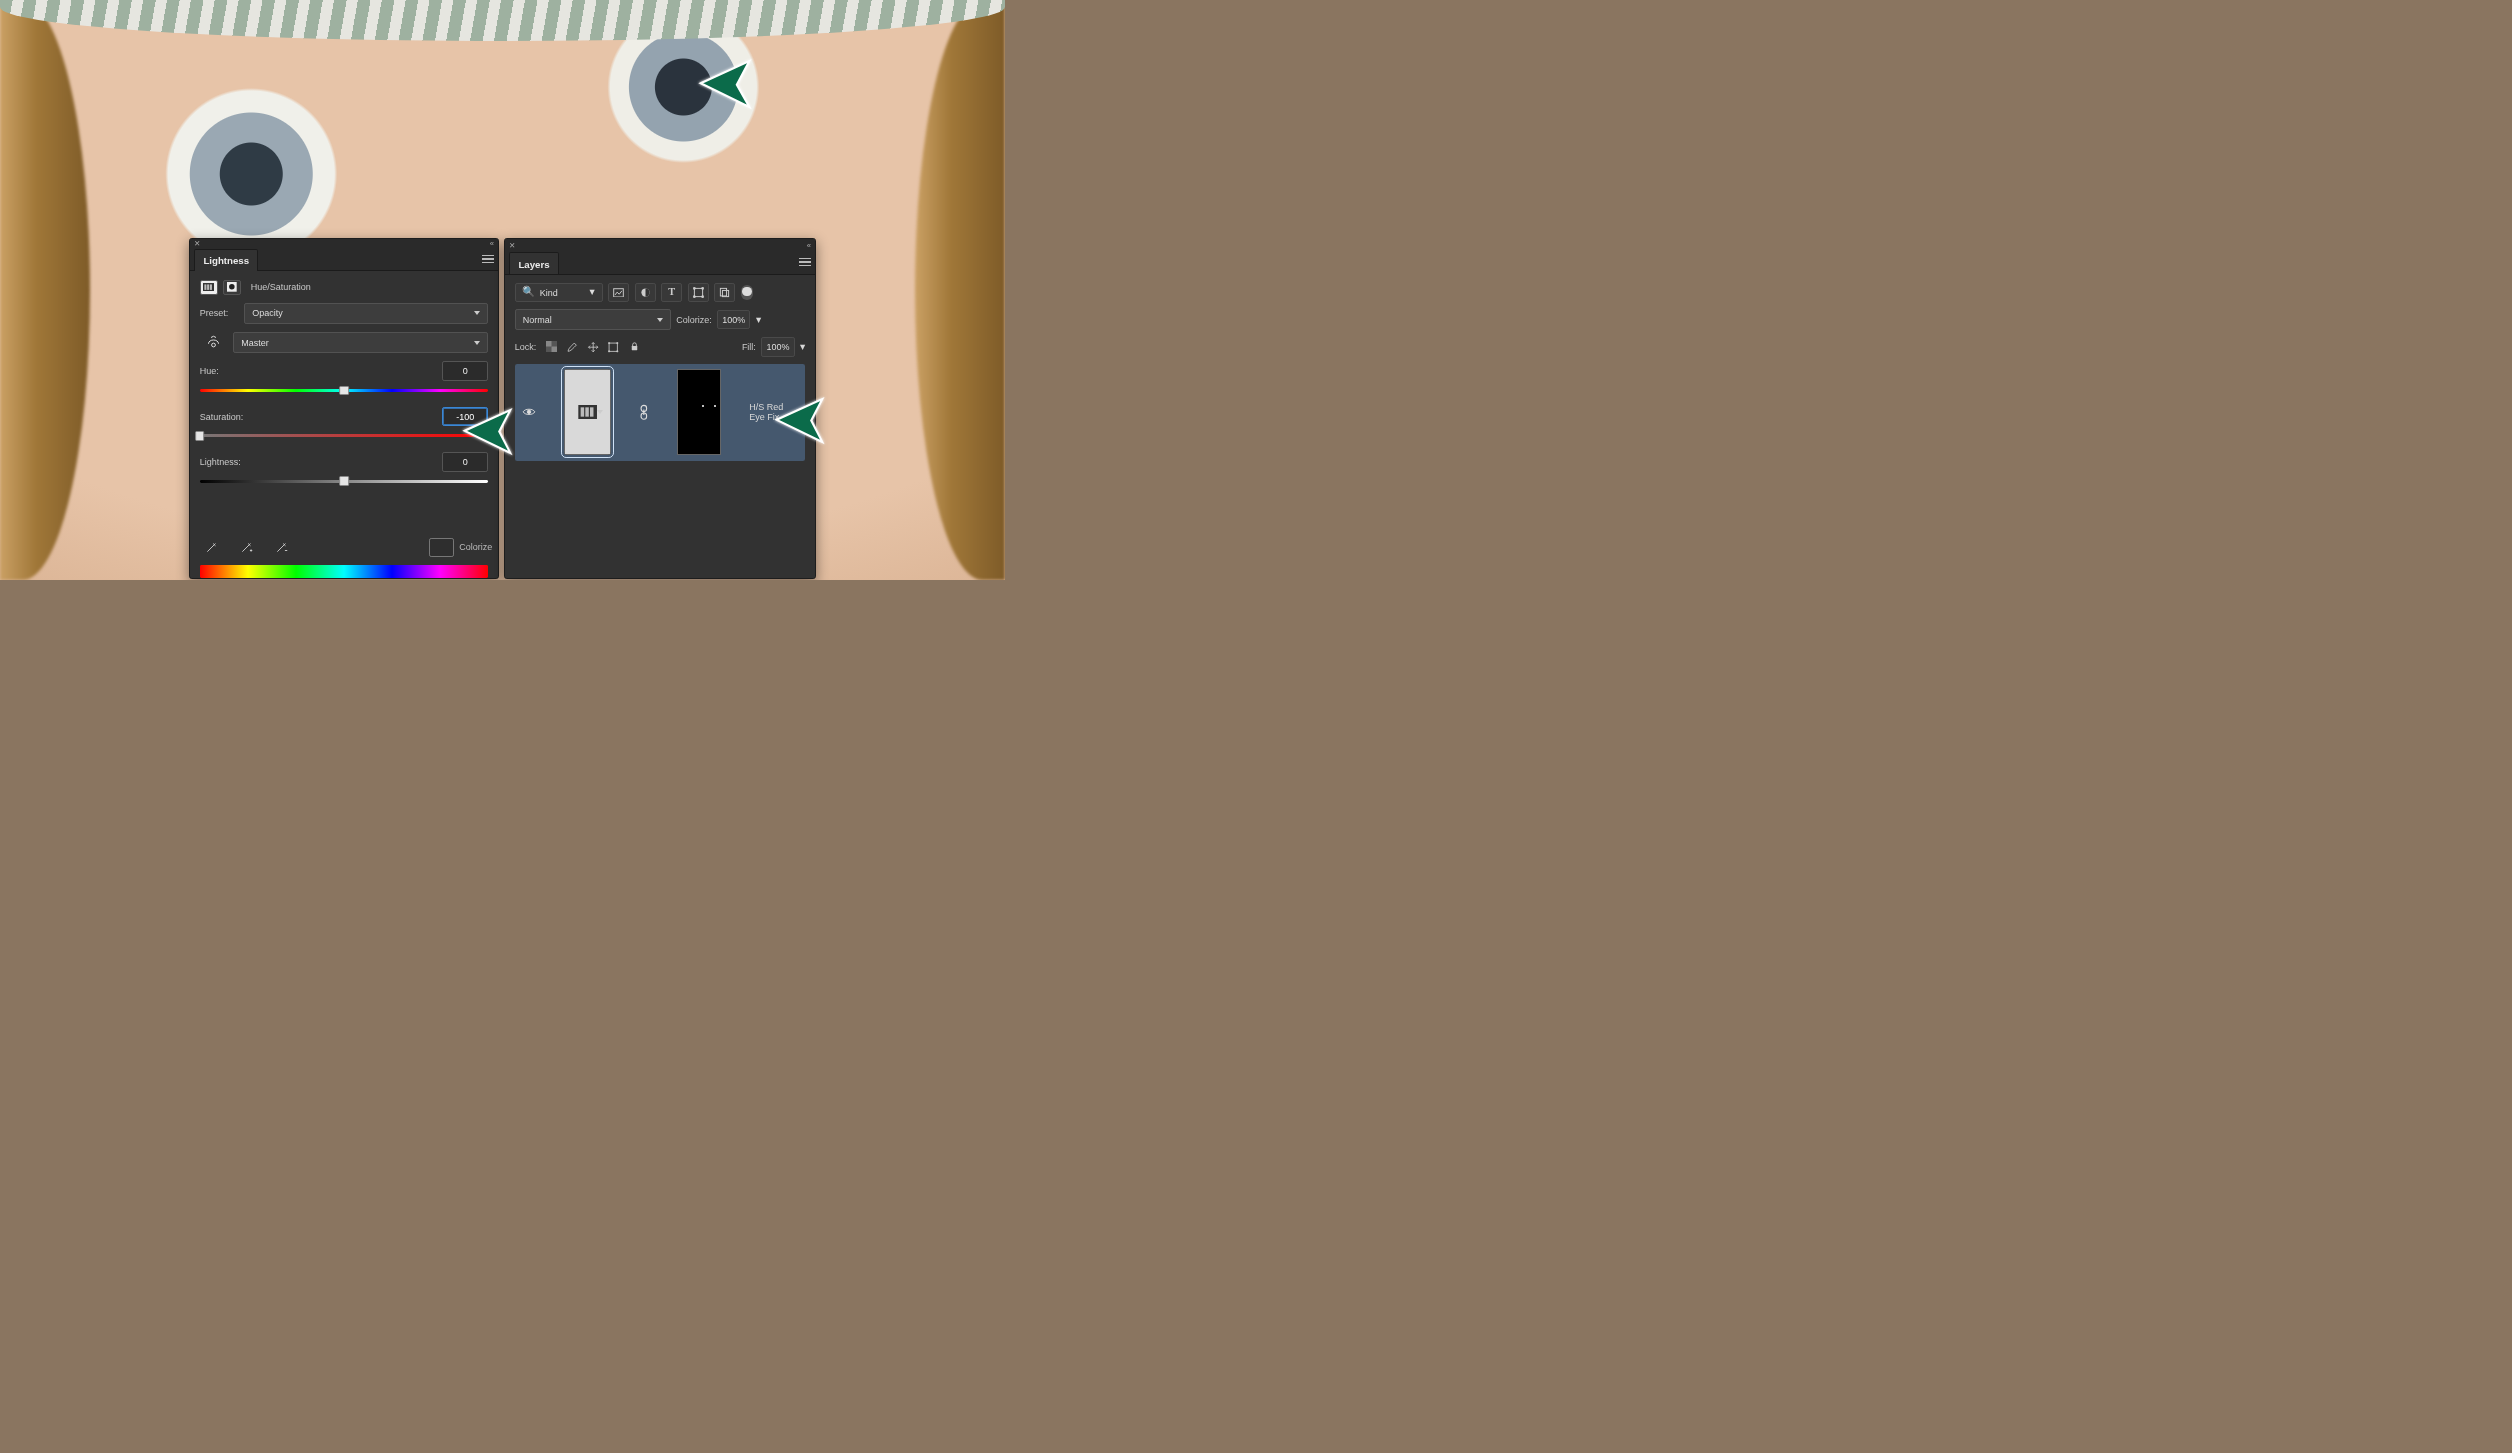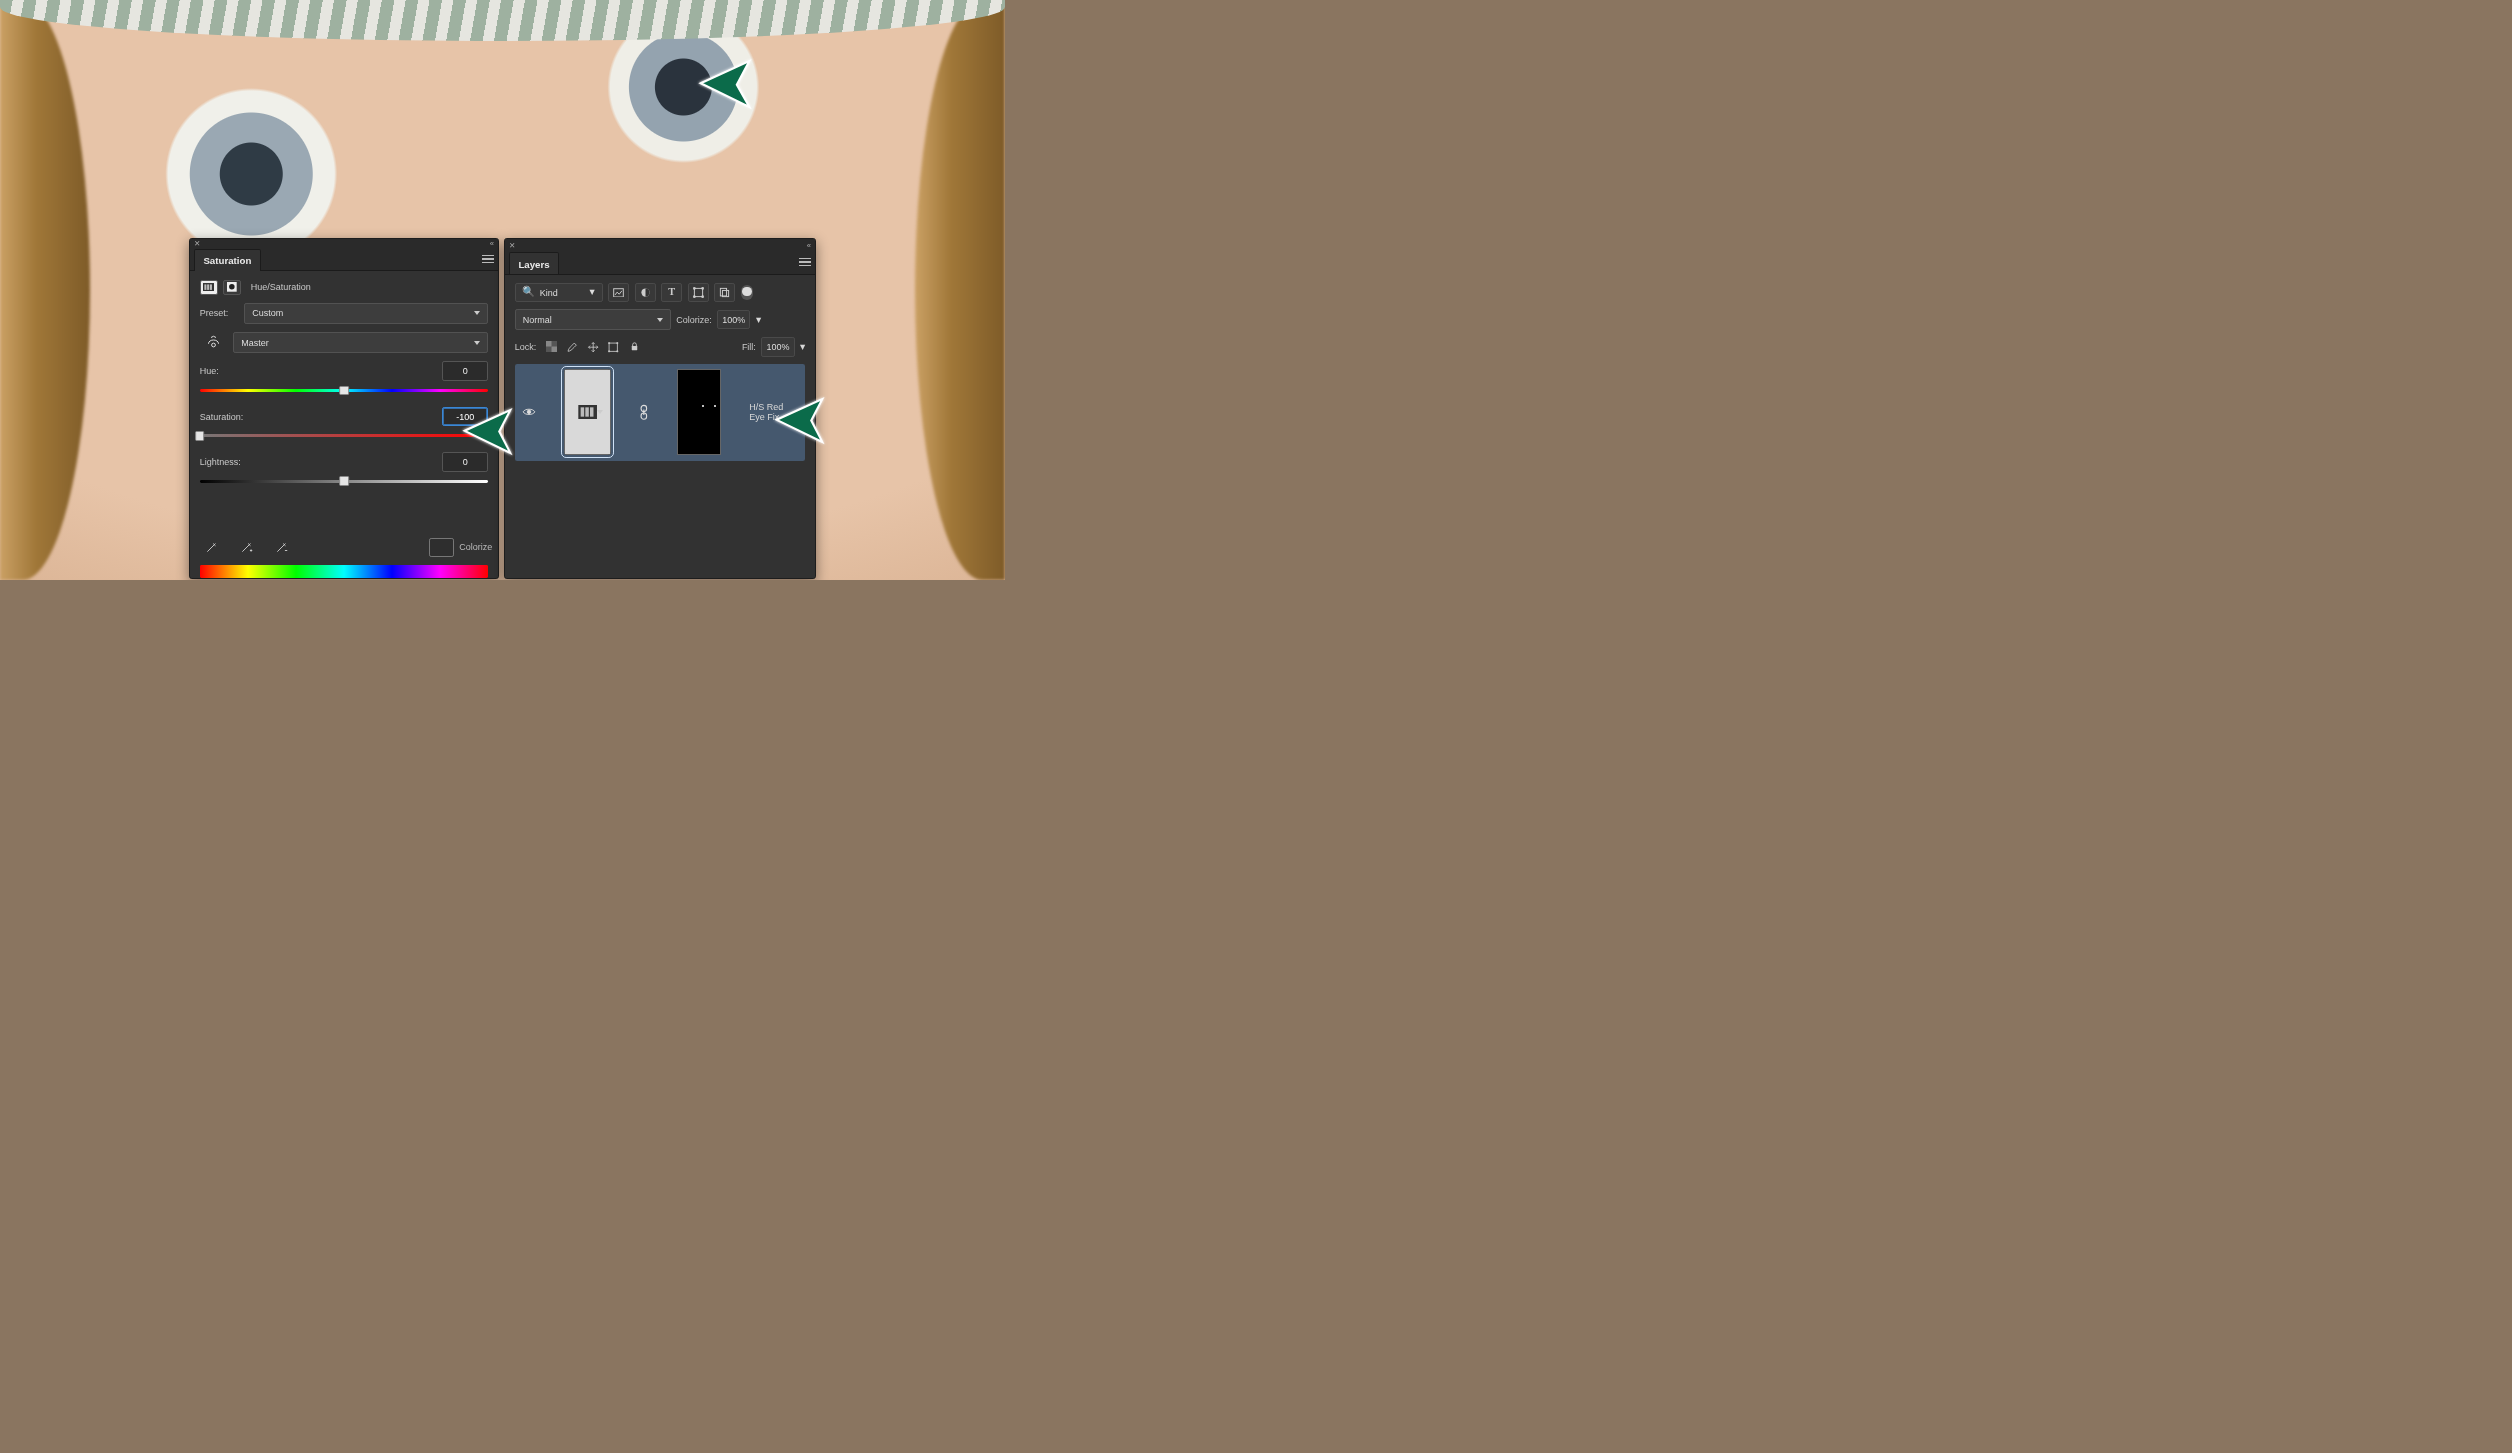--- a/index.html
+++ b/index.html
@@ -194,21 +194,21 @@
 <div class="hair-left"></div>
 <div class="hair-right"></div>
 <div class="beanie"></div>
 
 <div class="panel" id="properties-panel">
   <div class="panel-topstrip">
     <span>✕</span>
     <span class="chev-left"></span>
   </div>
   <div class="panel-tabbar">
-    <div class="panel-tab">Saturation</div>
+    <div class="panel-tab">Lightness</div>
     <span class="hamb"></span>
   </div>
   <div class="panel-body">
     <div class="row">
       <span class="icon-box lite">
         <svg width="11" height="8.3" viewBox="0 0 16 12">
             <rect x="0" y="0" width="16" height="12" fill="#333"></rect>
             <rect x="2" y="2" width="3" height="8" fill="#bbb"></rect>
             <rect x="6" y="2" width="3" height="8" fill="#bbb"></rect>
             <rect x="10" y="2" width="3" height="8" fill="#bbb"></rect>
@@ -219,21 +219,21 @@
             <rect width="14" height="14" fill="#eee"></rect>
             <circle cx="7" cy="7" r="4" fill="#222"></circle>
           </svg>
       </span>
       <span class="lbl" style="margin-left:4.1px;">Hue/Saturation</span>
     </div>
 
     <div class="row">
       <span class="lbl" style="width:39px;">Preset:</span>
       <div class="sel" style="flex:1;">
-        <span>Custom</span>
+        <span>Opacity</span>
       </div>
     </div>
 
     <div class="row">
       <span style="width:28px;display:inline-flex;justify-content:center;">
         <svg width="15" height="15" viewBox="0 0 24 24" fill="none" stroke="#ddd" stroke-width="1.6">
           <path d="M8 4 L12 2 L16 4"></path>
             <path d="M4 14 C4 10 8 8 12 8 C16 8 20 10 20 14"></path>
           <circle cx="12" cy="16" r="3"></circle>
         </svg>

